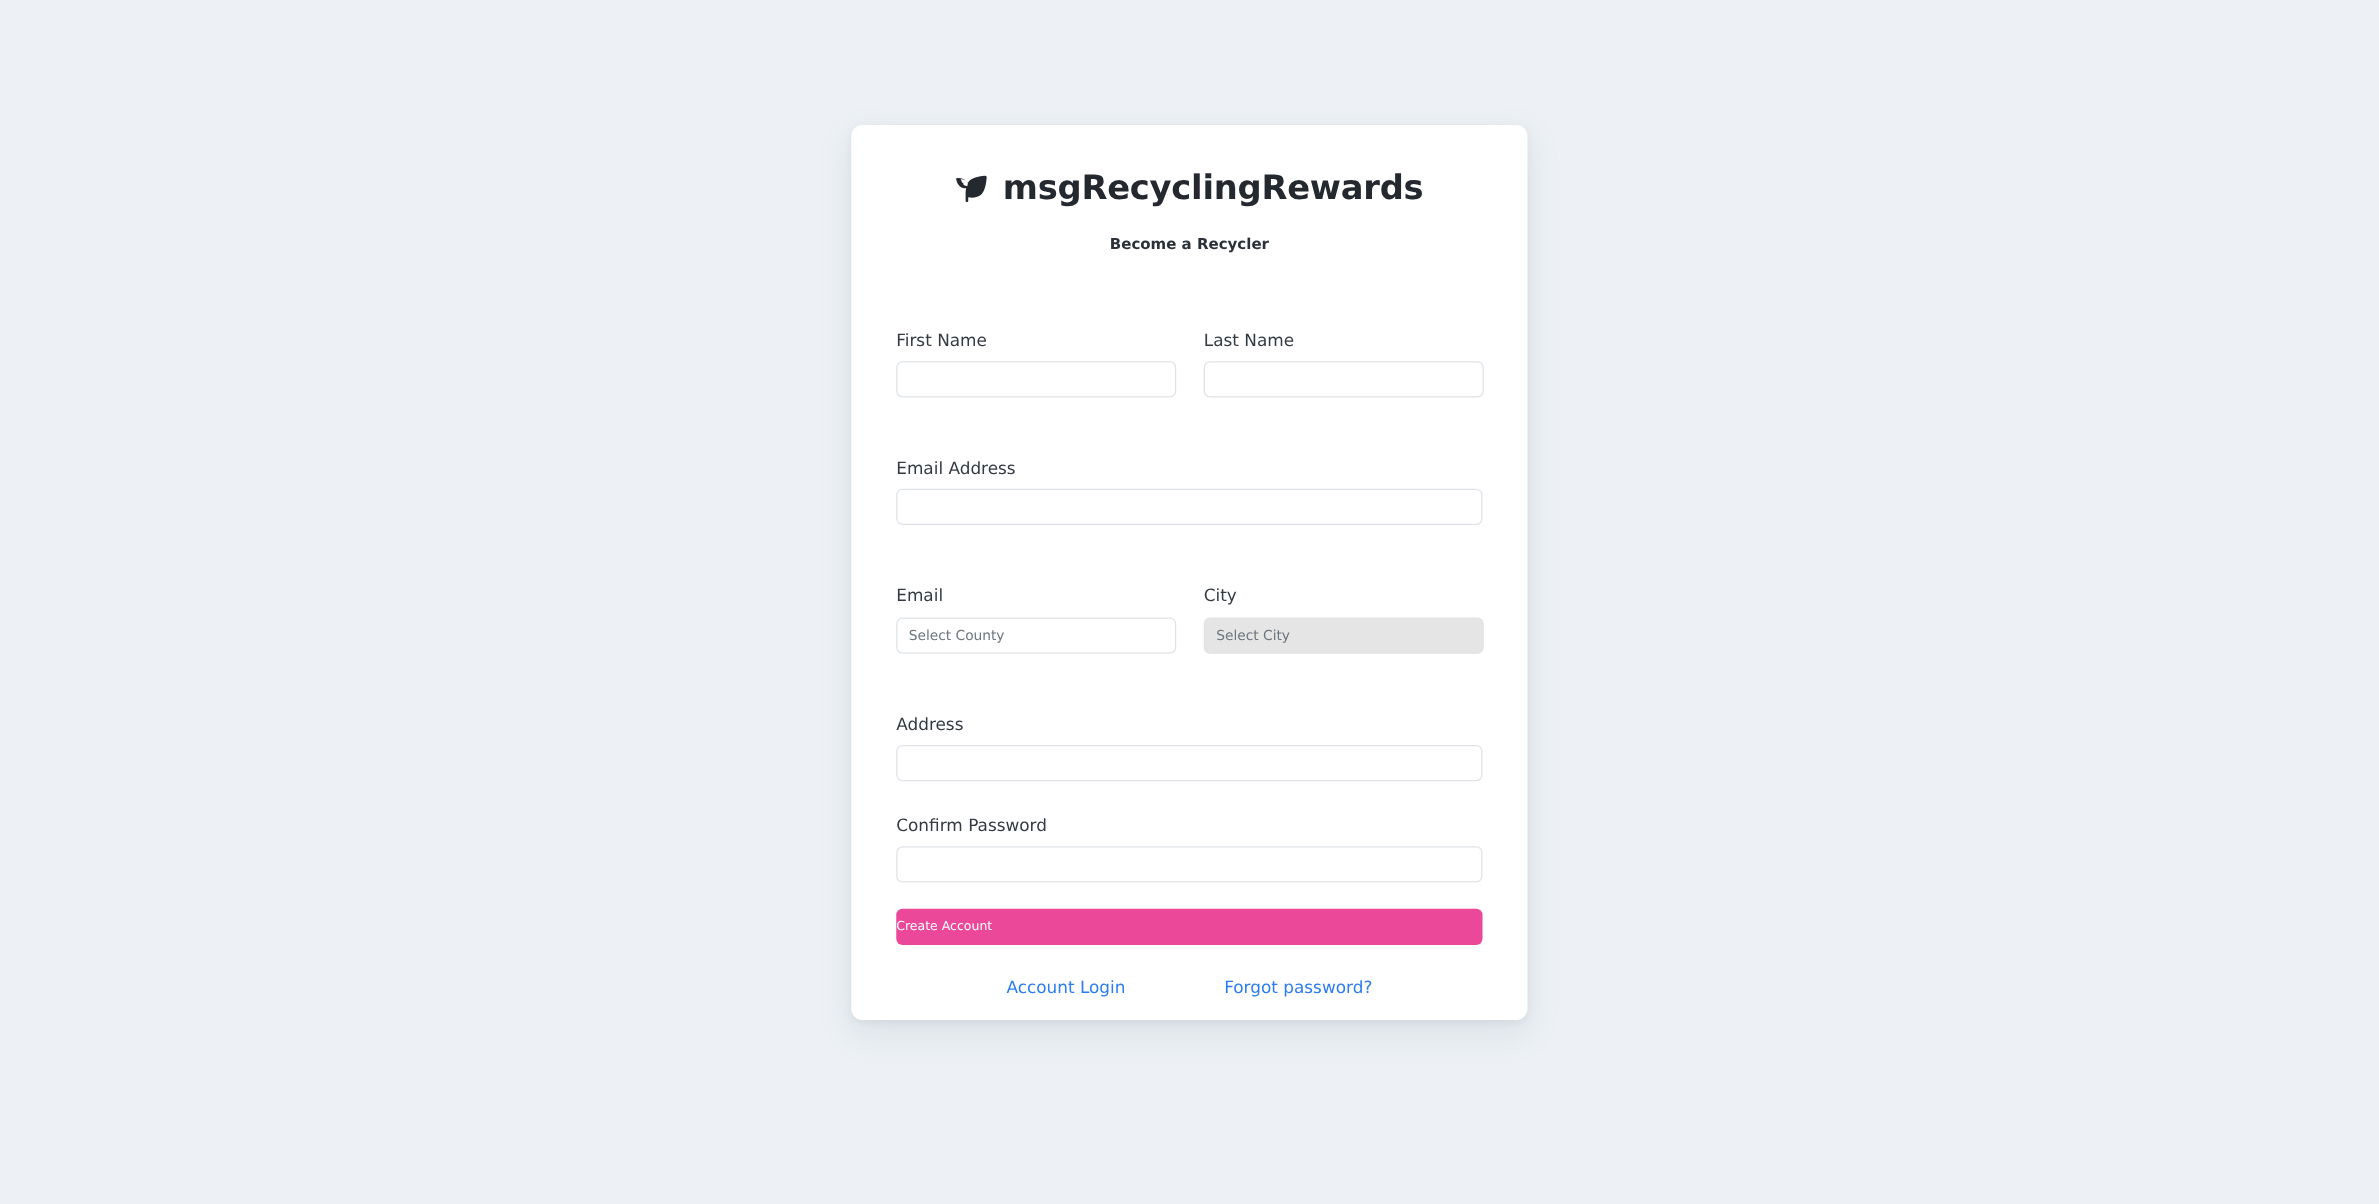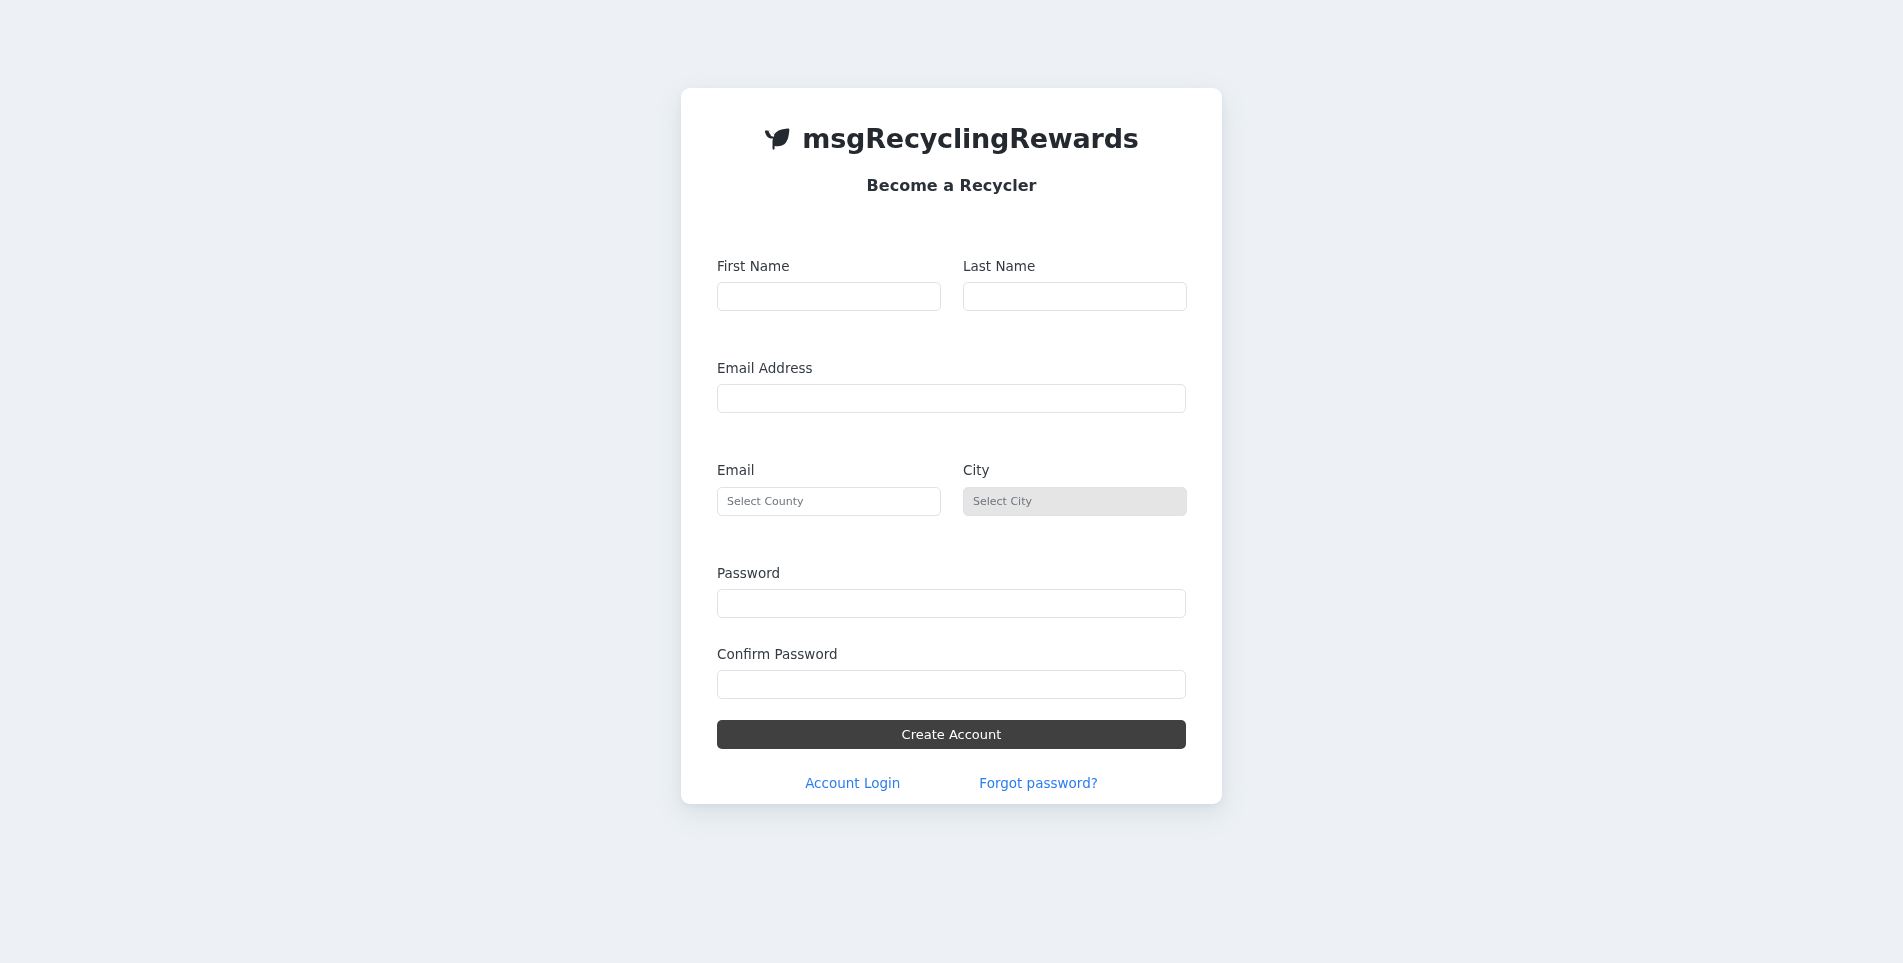--- a/index.html
+++ b/index.html
@@ -19,21 +19,21 @@
   .page {
     position: relative;
     width: 1903px;
     height: 963px;
   }
 
   
   .card {
     position: absolute;
     left: 681px;
-    top: 88px;
+    top: 100px;
     width: 541px;
     height: 716px;
     background: #ffffff;
     border-radius: 9px;
     box-shadow: 0 10px 26px rgba(120,135,155,0.16),
                 0 2px 6px rgba(120,135,155,0.10);
     padding: 0 36px;
   }
 
   
@@ -56,21 +56,21 @@
     font-weight: 700;
     color: #24292f;
     letter-spacing: -0.2px;
     line-height: 1;
     white-space: nowrap;
   }
 
   .subtitle {
     margin-top: 23px;
     text-align: center;
-    font-size: 16px;
+    font-size: 12px;
     font-weight: 700;
     color: #2b3138;
   }
 
   
   .form {
     margin-top: 35px;
   }
   .row {
     display: flex;
@@ -113,26 +113,26 @@
     cursor: default;
   }
 
   
   .submit-btn {
     width: 100%;
     height: 29px;
     margin-top: 11px;
     border: none;
     border-radius: 5px;
-    background: #404040;
+    background: #ec4899;
     color: #ffffff;
     font-family: "DejaVu Sans", "Liberation Sans", sans-serif;
-    font-size: 13px;
+    font-size: 10px;
     line-height: 29px;
-    text-align: center;
+    text-align: left;
     cursor: pointer;
     padding: 0;
     display: block;
   }
 
   
   .links {
     margin-top: 26px;
     display: flex;
     justify-content: center;
@@ -186,21 +186,21 @@
           <label class="field-label">Email</label>
           <div class="control select">Select County</div>
         </div>
         <div class="field half">
           <label class="field-label">City</label>
           <div class="control select disabled">Select City</div>
         </div>
       </div>
 
       <div class="field full">
-        <label class="field-label">Password</label>
+        <label class="field-label">Address</label>
         <input class="control" type="password" value="" placeholder="" style="">
       </div>
 
       <div class="field full">
         <label class="field-label">Confirm Password</label>
         <input class="control" type="password" value="" placeholder="" style="">
       </div>
 
       <button class="submit-btn" type="button">Create Account</button>
 

